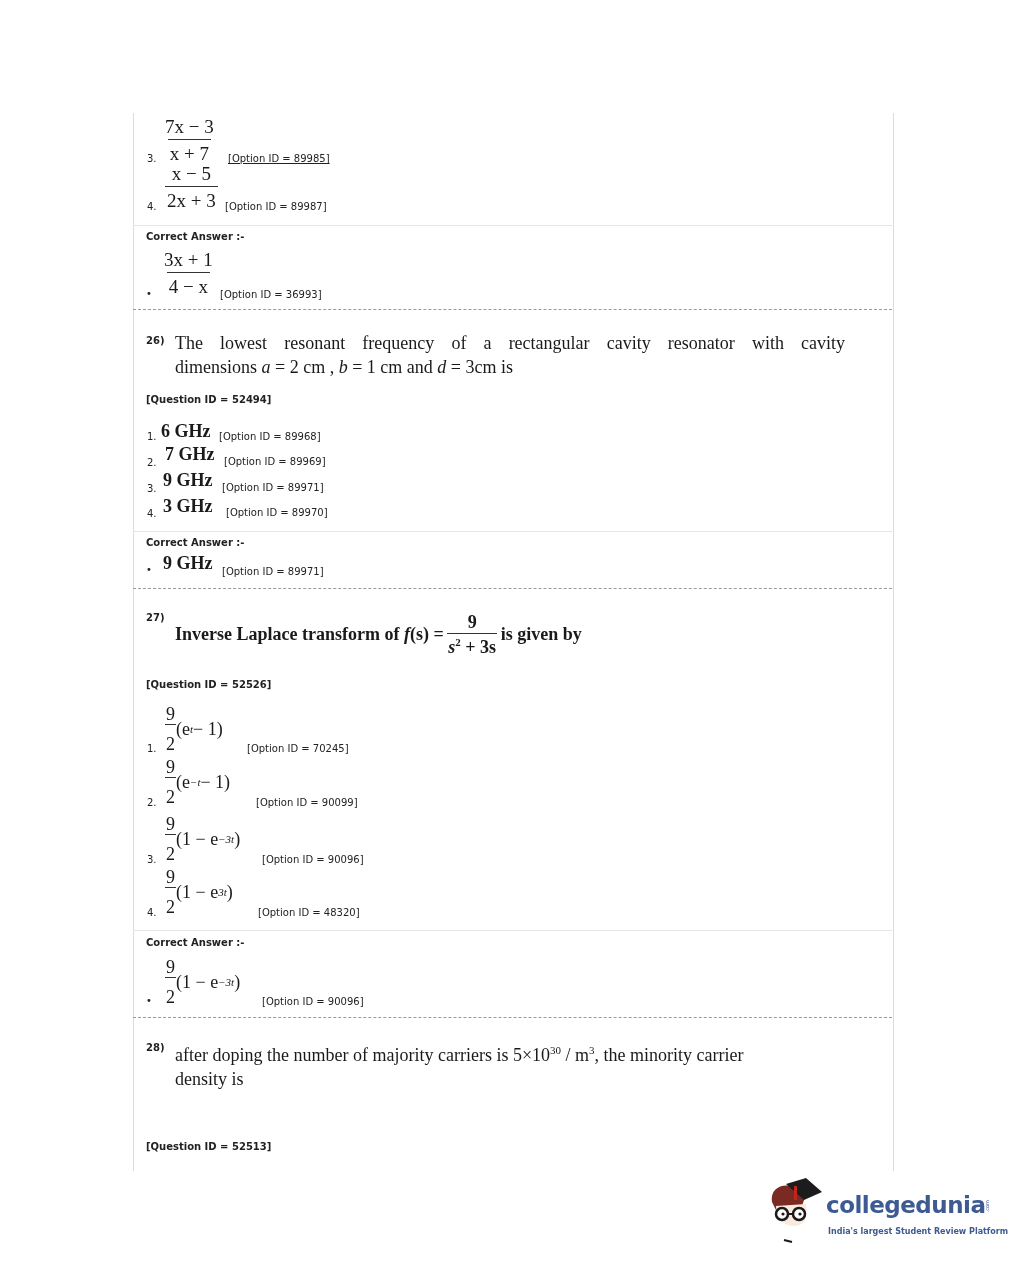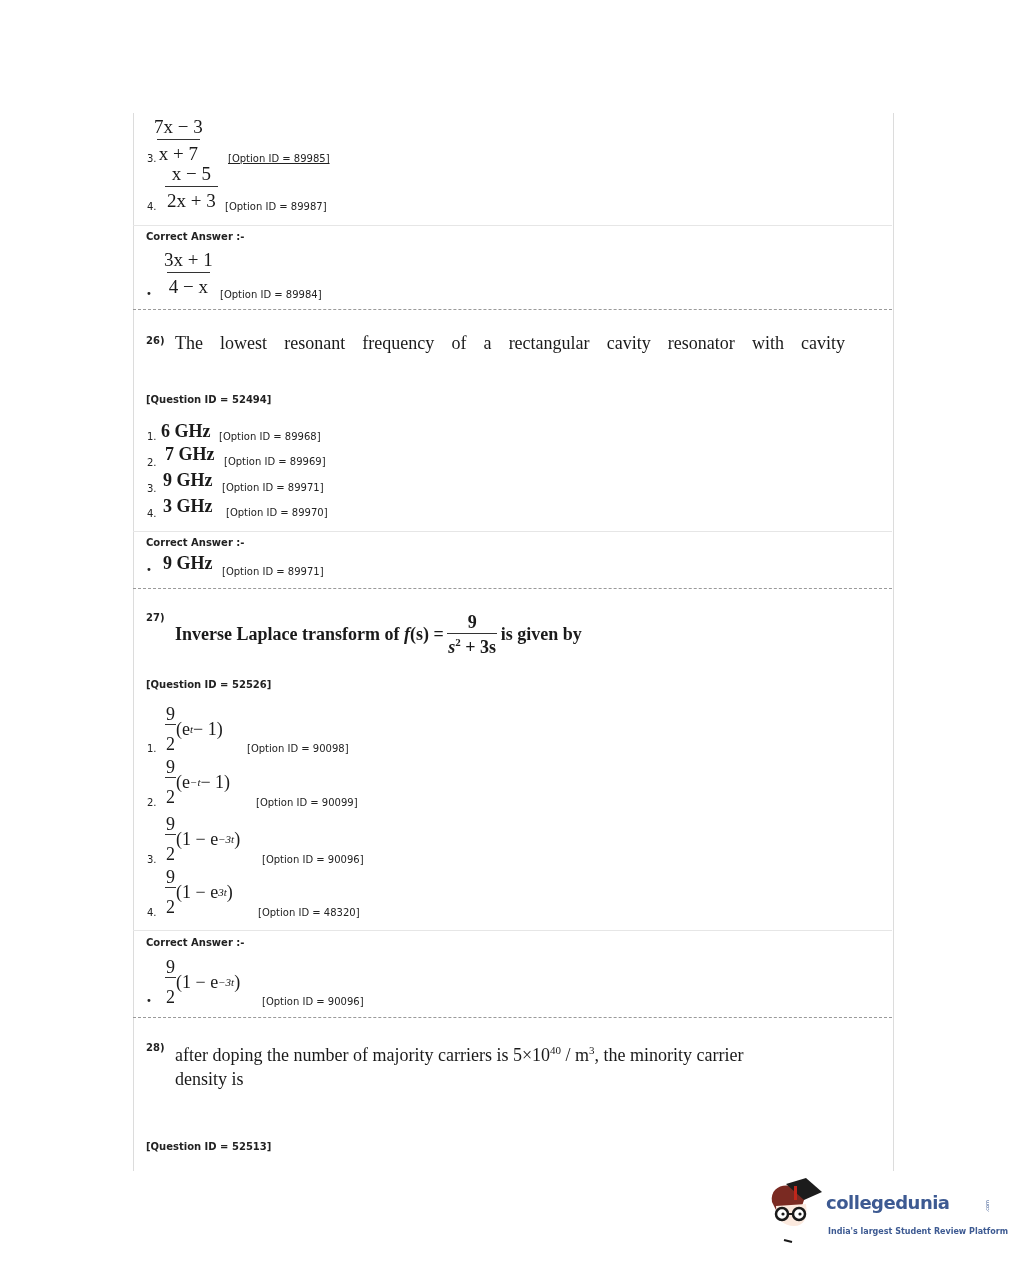--- a/index.html
+++ b/index.html
@@ -23,29 +23,29 @@
   .frac .d { border-top: 1px solid #333; padding: 4px 2px 0 2px; }
   .sfrac { display: inline-flex; flex-direction: column; align-items: center; font-size: 18px; line-height: 1; vertical-align: middle; }
   .sfrac .n { padding: 0 1px 1px 1px; }
   .sfrac .d { border-top: 1px solid #333; padding: 10px 1px 0 1px; }
   .expr { display: flex; align-items: center; font-size: 18px; }
   .ghz { font-size: 18px; font-weight: bold; }
   .qtext { font-size: 18px; line-height: 24px; text-align: justify; }
   sup { font-size: 11px; line-height: 0; }
   i { font-style: italic; }
   .bullet { font-size: 10px; }
-  .logo-text { font-family: "DejaVu Sans", sans-serif; color: #3d5a92; font-size: 18px; font-weight: bold; letter-spacing: -0.5px; }
+  .logo-text { font-family: "DejaVu Sans", sans-serif; color: #3d5a92; font-size: 23px; font-weight: bold; letter-spacing: -0.5px; }
   .logo-tag { font-family: "DejaVu Sans", sans-serif; color: #3d5a92; font-size: 8px; font-weight: bold; }
 </style>
 </head>
 <body>
 
 <div class="frame"></div>
 
-<div class="abs serif" style="left:152px;top:117px;">
+<div class="abs serif" style="left:163px;top:117px;">
   <div class="frac">
       <span class="n">7x − 3</span>
       <span class="d">x + 7</span>
     </div>
 </div>
 <div class="abs sans num" style="left:147px;top:153px;">3.</div>
 <div class="abs sans oid" style="left:228px;top:153px;text-decoration:underline;">[Option ID = 89985]</div>
 
 <div class="abs serif" style="left:165px;top:164px;">
   <div class="frac">
@@ -58,27 +58,28 @@
 
 <div class="solid-sep" style="top:225px;"></div>
 <div class="abs sans bold" style="left:146px;top:231px;font-size:10px;">Correct Answer :-</div>
 <div class="abs serif" style="left:162px;top:250px;">
   <div class="frac">
       <span class="n">3x + 1</span>
       <span class="d">4 − x</span>
     </div>
 </div>
 <div class="abs sans bullet" style="left:146px;top:288px;">•</div>
-<div class="abs sans oid" style="left:220px;top:289px;">[Option ID = 89984]</div>
+<div class="abs sans oid" style="left:220px;top:289px;">[Option ID = 36993]</div>
 
 <div class="dash-sep" style="top:309px;"></div>
 
 <div class="abs sans qnum" style="left:146px;top:335px;">26)</div>
 <div class="abs serif qtext" style="left:175px;top:331px;width:670px;">
   <div style="text-align:justify;text-align-last:justify;">The lowest resonant frequency of a rectangular cavity resonator with cavity</div>
+  <div><span>dimensions </span><i>a</i><span> = 2 cm , </span><i>b</i><span> = 1 cm  and  </span><i>d</i><span> = 3cm  is</span></div>
 </div>
 <div class="abs sans qid" style="left:146px;top:394px;">[Question ID = 52494]</div>
 
 <div class="abs sans num" style="left:147px;top:431px;">1.</div>
 <div class="abs serif ghz" style="left:161px;top:421px;">6 GHz</div>
 <div class="abs sans oid" style="left:219px;top:431px;">[Option ID = 89968]</div>
 
 <div class="abs sans num" style="left:147px;top:457px;">2.</div>
 <div class="abs serif ghz" style="left:165px;top:444px;">7 GHz</div>
 <div class="abs sans oid" style="left:224px;top:456px;">[Option ID = 89969]</div>
@@ -113,21 +114,21 @@
 <div class="abs serif expr" style="left:165px;top:705px;">
   <span class="sfrac">
       <span class="n">9</span>
       <span class="d">2</span>
     </span>
   <span>(e</span>
     <sup style="font-style:italic;">t</sup>
     <span> − 1)</span>
 </div>
 <div class="abs sans num" style="left:147px;top:743px;">1.</div>
-<div class="abs sans oid" style="left:247px;top:743px;">[Option ID = 90098]</div>
+<div class="abs sans oid" style="left:247px;top:743px;">[Option ID = 70245]</div>
 
 <div class="abs serif expr" style="left:165px;top:758px;">
   <span class="sfrac">
       <span class="n">9</span>
       <span class="d">2</span>
     </span>
   <span>(e</span>
     <sup style="font-style:italic;">−t</sup>
     <span> − 1)</span>
 </div>
@@ -169,21 +170,21 @@
     <sup style="font-style:italic;">−3t</sup>
     <span>)</span>
 </div>
 <div class="abs sans bullet" style="left:146px;top:995px;">•</div>
 <div class="abs sans oid" style="left:262px;top:996px;">[Option ID = 90096]</div>
 
 <div class="dash-sep" style="top:1017px;"></div>
 
 <div class="abs sans qnum" style="left:146px;top:1042px;">28)</div>
 <div class="abs serif" style="left:175px;top:1040px;font-size:18px;line-height:28px;width:660px;">
-  <div style="line-height:30px;"><span>after doping the number of majority carriers is  5×10</span><sup>40</sup><span> / m</span><sup>3</sup><span>, the minority carrier</span></div>
+  <div style="line-height:30px;"><span>after doping the number of majority carriers is  5×10</span><sup>30</sup><span> / m</span><sup>3</sup><span>, the minority carrier</span></div>
   <div style="line-height:18px;">density is</div>
 </div>
 <div class="abs sans qid" style="left:146px;top:1141px;">[Question ID = 52513]</div>
 
 <div class="abs" style="left:766px;top:1176px;width:60px;height:70px;">
   <svg width="60" height="70" viewBox="0 0 60 70">
     <path d="M6 26 C4 14 14 8 24 10 C30 6 40 10 40 18 L36 30 L10 34 Z" fill="#7a2a22"></path>
     <path d="M20 8 L40 2 L56 16 L38 24 Z" fill="#1c1c1c"></path>
     <rect x="28" y="10" width="3" height="14" fill="#c0261b"></rect>
     <path d="M10 30 C10 44 18 50 28 50 C38 50 42 42 40 28 Z" fill="#fbe9de"></path>

